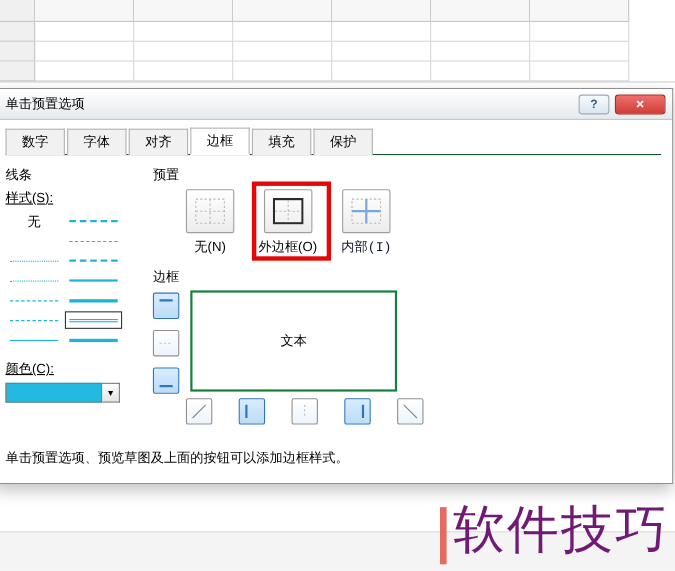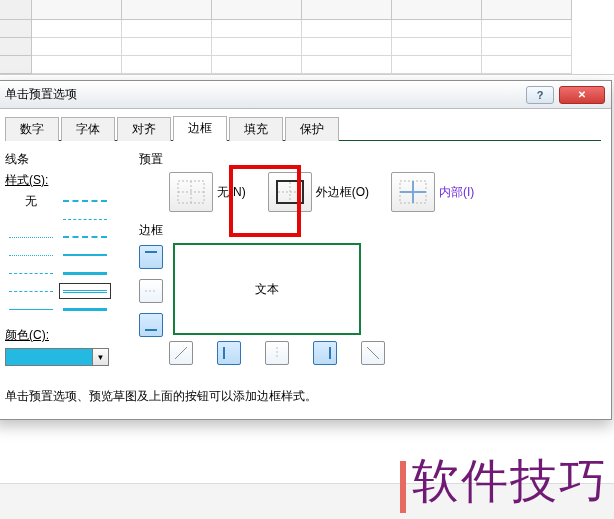--- a/index.html
+++ b/index.html
@@ -149,33 +149,33 @@
   
   .rightcol { flex:1; }
 
   .preset-row {
     display:flex;
     gap:22px;
     margin:4px 0 10px 30px;
     align-items:flex-start;
   }
   .preset {
-    display:flex; flex-direction:row; align-items:center;
+    display:flex; flex-direction:column; align-items:center;
     gap:4px;
   }
   .preset-btn {
     width:44px; height:40px;
     border:1px solid #9e9e9e;
     background:linear-gradient(#fff,#ececec);
     display:flex; align-items:center; justify-content:center;
     border-radius:2px;
   }
   .preset-btn svg { display:block; }
   .preset-label { font-size:12px; white-space:nowrap; }
-  .preset.inside .preset-label { color:#6d28d9; }
+  .preset.inside .preset-label { color:#0f172a;font-family:Liberation Mono, monospace; }
 
   .red-box {
     position:absolute;
     border:4px solid #e40707;
     pointer-events:none;
   }
 
   .border-edit {
     display:flex;
     gap:6px;

